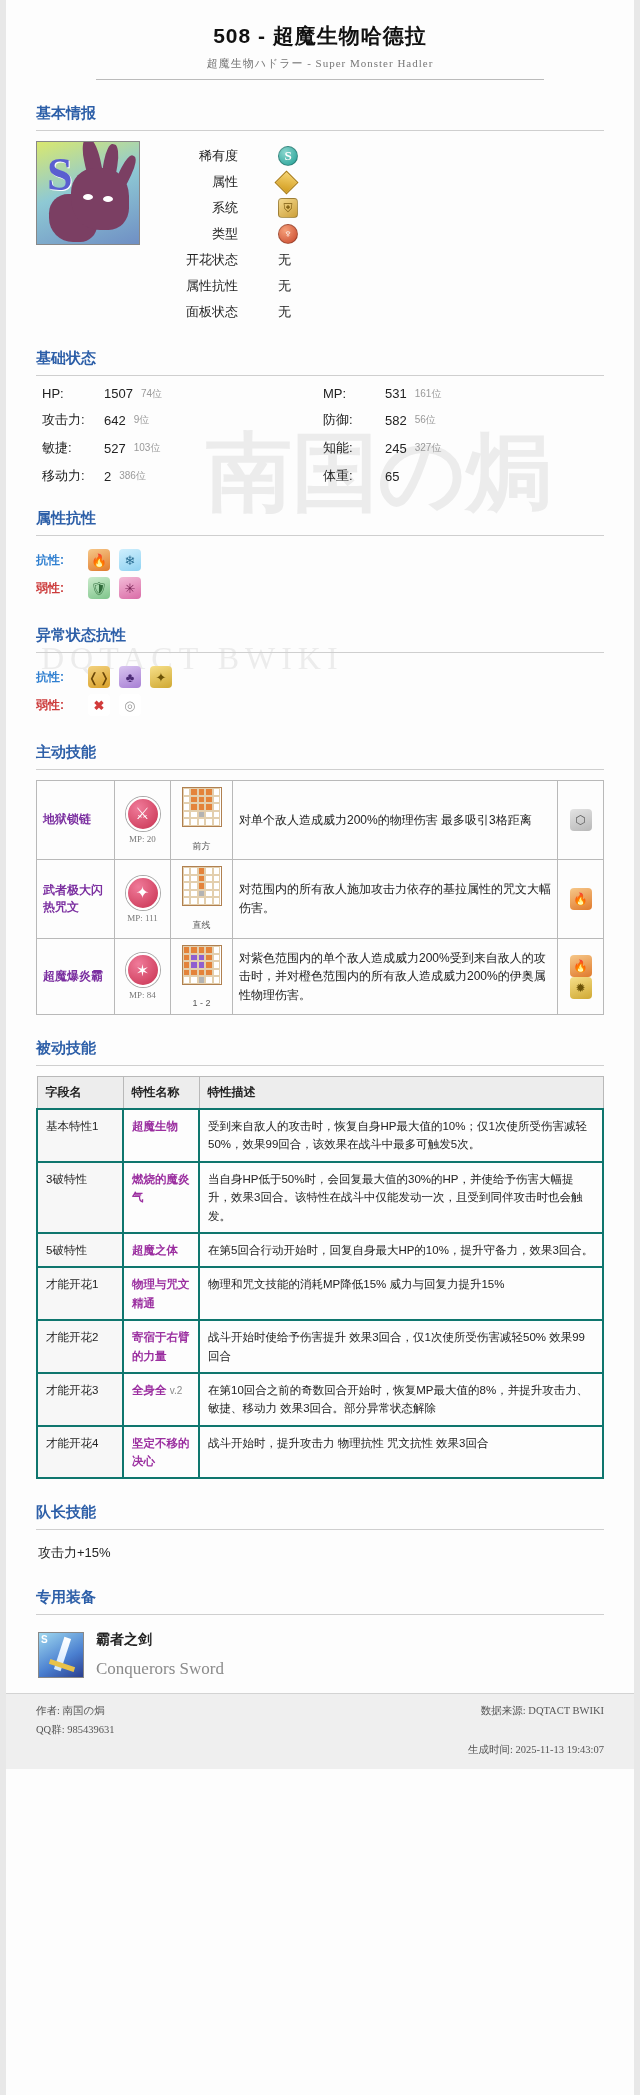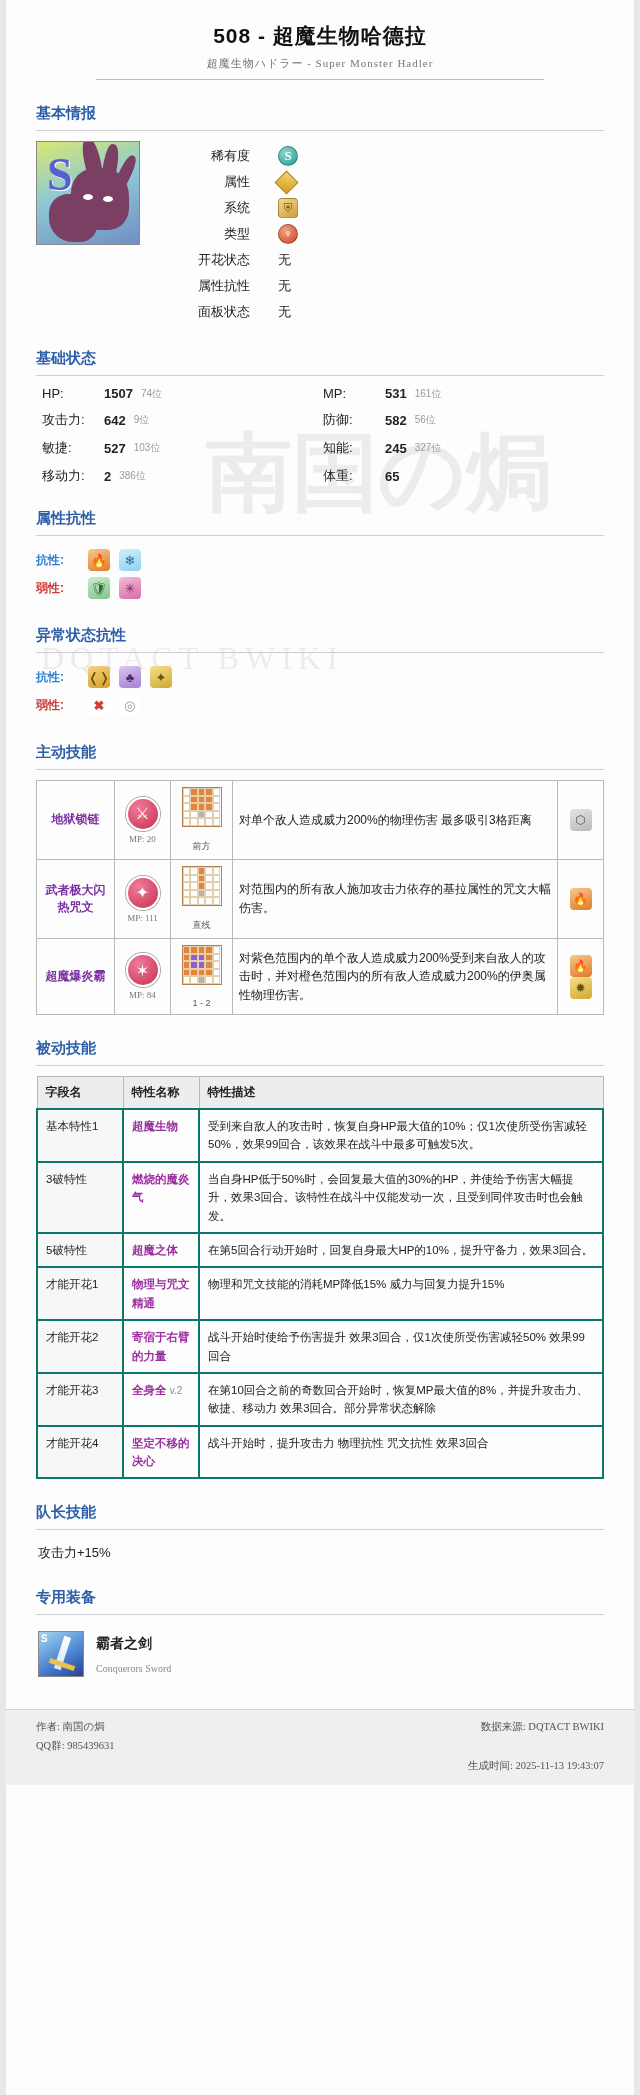--- a/index.html
+++ b/index.html
@@ -68,21 +68,21 @@
   .p-letter {
     position: absolute; left: 10px; top: 6px; font-size: 46px; font-weight: bold;
     color: #5a5fd0; font-family: "Liberation Serif", serif; text-shadow: 1px 1px 0 #fff;
   }
   .p-eye { position: absolute; width: 10px; height: 6px; background: #fff; border-radius: 50%; }
 
   .info-list { flex: 1; padding-top: 2px; }
   .info-line {
     display: flex; align-items: center; height: 26px; font-size: 13px;
   }
-  .info-label { width: 120px; text-align: right; padding-right: 28px; color: #222; }
+  .info-label { width: 120px; text-align: right; padding-right: 40px; color: #222; }
   .info-value { display: flex; align-items: center; font-size: 13px; }
   .badge {
     width: 20px; height: 20px; border-radius: 50%; display: inline-block;
     border: 1px solid rgba(0,0,0,.25); position: relative;
   }
   .badge-rarity { background: radial-gradient(circle at 35% 30%, #8ad6ce, #1f9e93); }
   .badge-rarity::after { content: "S"; position: absolute; inset: 0; color: #fff; font-size: 13px;
     font-weight: bold; display: flex; align-items: center; justify-content: center; font-family: "Liberation Serif", serif; }
   .diamond {
     width: 17px; height: 17px; background: linear-gradient(145deg,#f7d572,#d09a1c);
@@ -92,21 +92,21 @@
   .badge-system::after{ content:"⛨"; position:absolute; inset:0; display:flex; align-items:center;
     justify-content:center; font-size:12px; color:#7a5a10;}
   .badge-type { background: radial-gradient(circle at 35% 30%, #f6a07a, #c7452a); }
   .badge-type::after{ content:"♆"; position:absolute; inset:0; display:flex; align-items:center;
     justify-content:center; font-size:12px; color:#fff;}
 
   
   .stats-grid { display: grid; grid-template-columns: 1fr 1fr; row-gap: 10px; font-size: 13px; padding-left: 6px; }
   .stat { display: flex; align-items: center; }
   .stat-name { min-width: 62px; }
-  .stat-val { font-weight: bold; }
+  .stat-val { font-weight: normal; }
   .stat-rank { font-size: 10px; color: #999; margin-left: 8px; }
 
   
   .res-row { display: flex; align-items: center; height: 28px; font-size: 12px; }
   .res-label { width: 52px; font-weight: bold; }
   .res-strong { color: #2f7fd0; }
   .res-weak { color: #cc3b3b; }
   .elem {
     width: 22px; height: 22px; margin-right: 9px; border-radius: 4px;
     display: inline-flex; align-items: center; justify-content: center; font-size: 13px;
@@ -117,21 +117,21 @@
   .e-bomb { background: linear-gradient(160deg,#f3bcd8,#d96ba6); color:#7c2758; }
   .e-p1 { background: linear-gradient(160deg,#f3d27f,#d9a028); color:#6b4708; }
   .e-p2 { background: linear-gradient(160deg,#d9c5f0,#a77fd4); color:#4b2a75; }
   .e-p3 { background: linear-gradient(160deg,#f7e08a,#cfa832); color:#6b5207; }
   .e-x { background: #fff; color:#d23b3b; font-weight:bold; }
   .e-o { background: #fff; color:#999; }
 
   
   table.sk { width: 100%; border-collapse: collapse; font-size: 12px; }
   table.sk td { border: 1px solid #b9b9b9; padding: 6px 6px; vertical-align: middle; }
-  .sk-name { width: 78px; text-align: center; color: #7b2fa0; font-weight: bold; line-height: 1.45; }
+  .sk-name { width: 78px; color: #7b2fa0; font-weight: bold; line-height: 1.45; }
   .sk-icon-cell { width: 56px; text-align: center; }
   .sk-icon {
     width: 34px; height: 34px; border-radius: 50%; margin: 0 auto;
     background: radial-gradient(circle at 35% 30%, #f07b9a, #c7304f);
     border: 2px solid #fff; box-shadow: 0 0 0 1px #a8a8a8;
     display: flex; align-items: center; justify-content: center; color: #fff; font-size: 16px;
   }
   .sk-mp { font-size: 9px; color: #777; margin-top: 3px; font-family: "Liberation Serif", serif; }
   .sk-range-cell { width: 62px; text-align: center; }
   .grid-box {
@@ -177,25 +177,25 @@
   }
   .eq-icon .blade {
     position: absolute; left: 20px; top: 4px; width: 7px; height: 34px;
     background: linear-gradient(180deg,#fff,#cfe6ff); transform: rotate(18deg);
   }
   .eq-icon .guard {
     position: absolute; left: 10px; top: 30px; width: 26px; height: 5px; background: #e8c24a; transform: rotate(18deg);
   }
   .eq-icon .rank { position: absolute; left: 2px; top: 1px; font-size: 10px; color:#fff; font-weight:bold; }
   .eq-names .n1 { font-size: 14px; font-weight: bold; color: #222; }
-  .eq-names .n2 { font-size: 10px; color: #8a8a8a; font-family: "Liberation Serif", serif; margin-top: 10px; }
+  .eq-names .n2 { font-size: 17px; color: #8a8a8a; font-family: "Liberation Serif", serif; margin-top: 10px; }
 
   
   .footer {
-    margin-top: 22px; background: #efefef; border-top: 1px solid #d3d3d3;
+    margin-top: 4px; background: #efefef; border-top: 1px solid #d3d3d3;
     padding: 10px 30px 12px 30px; font-size: 10.5px; color: #555;
     font-family: "Liberation Serif", serif;
   }
   .footer-row { display: flex; justify-content: space-between; }
   .footer-center { text-align: right; margin-top: 6px; }
 </style>
 </head>
 <body>
 
 <div class="page">

